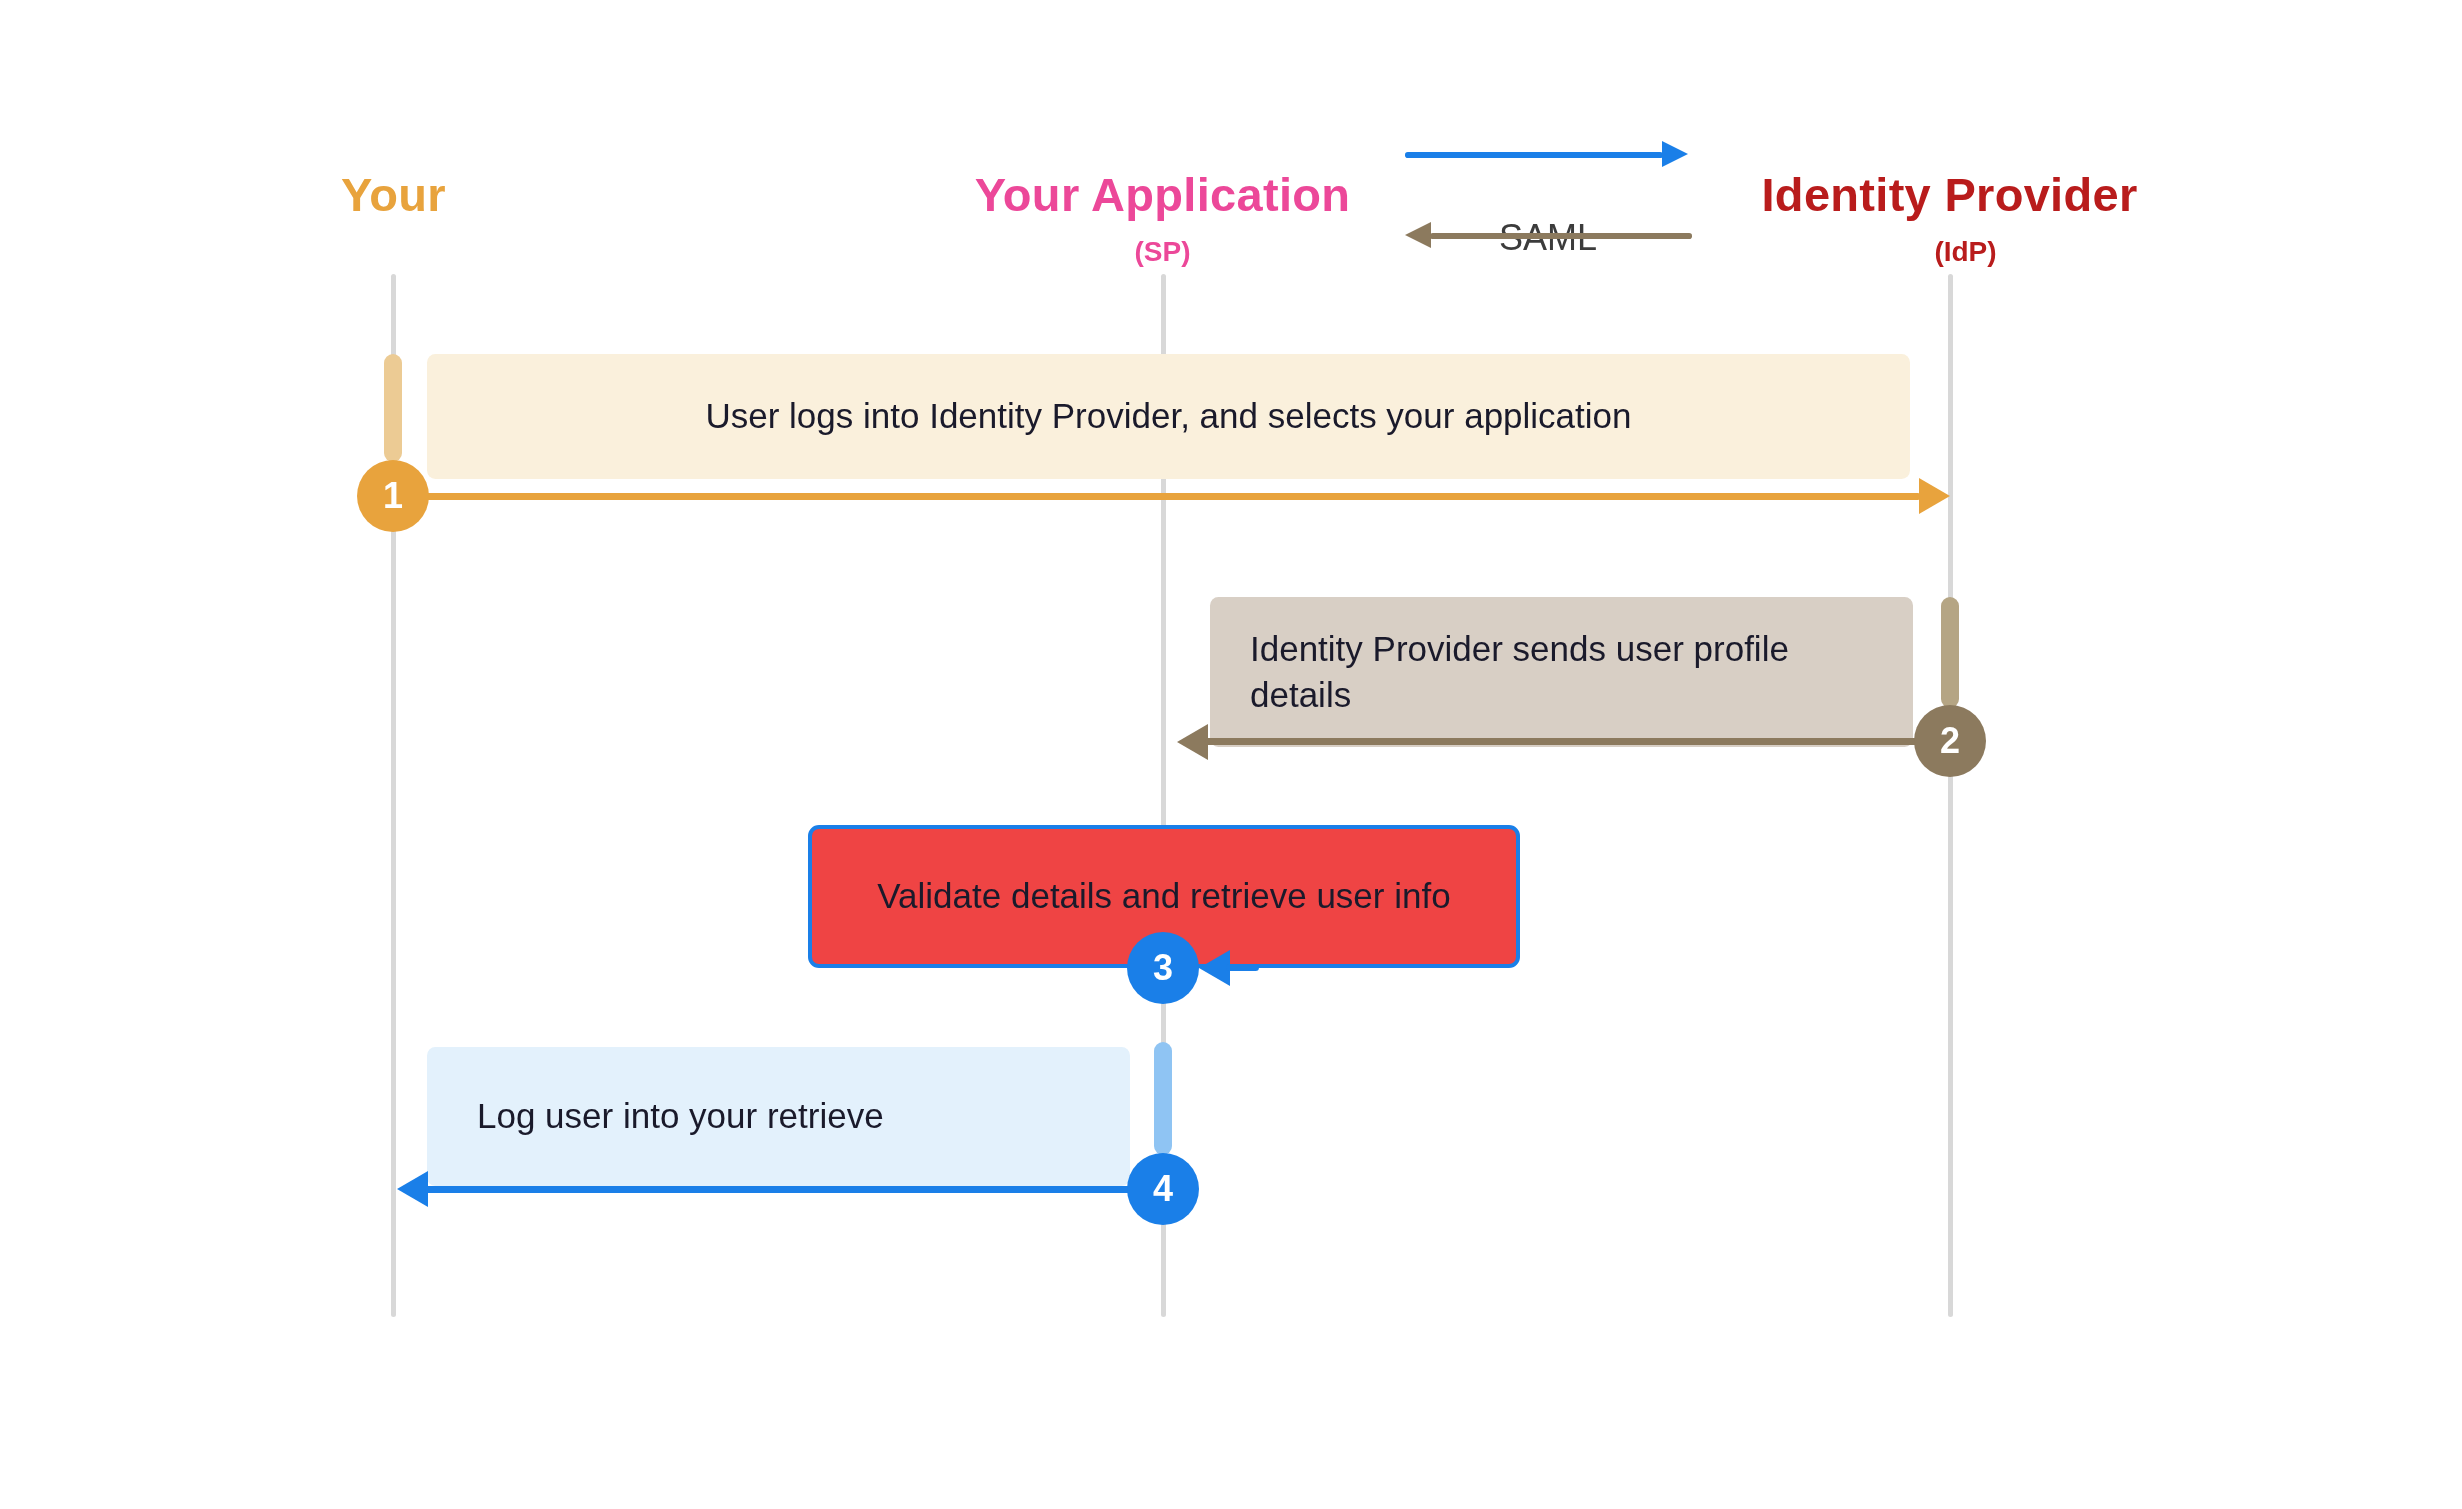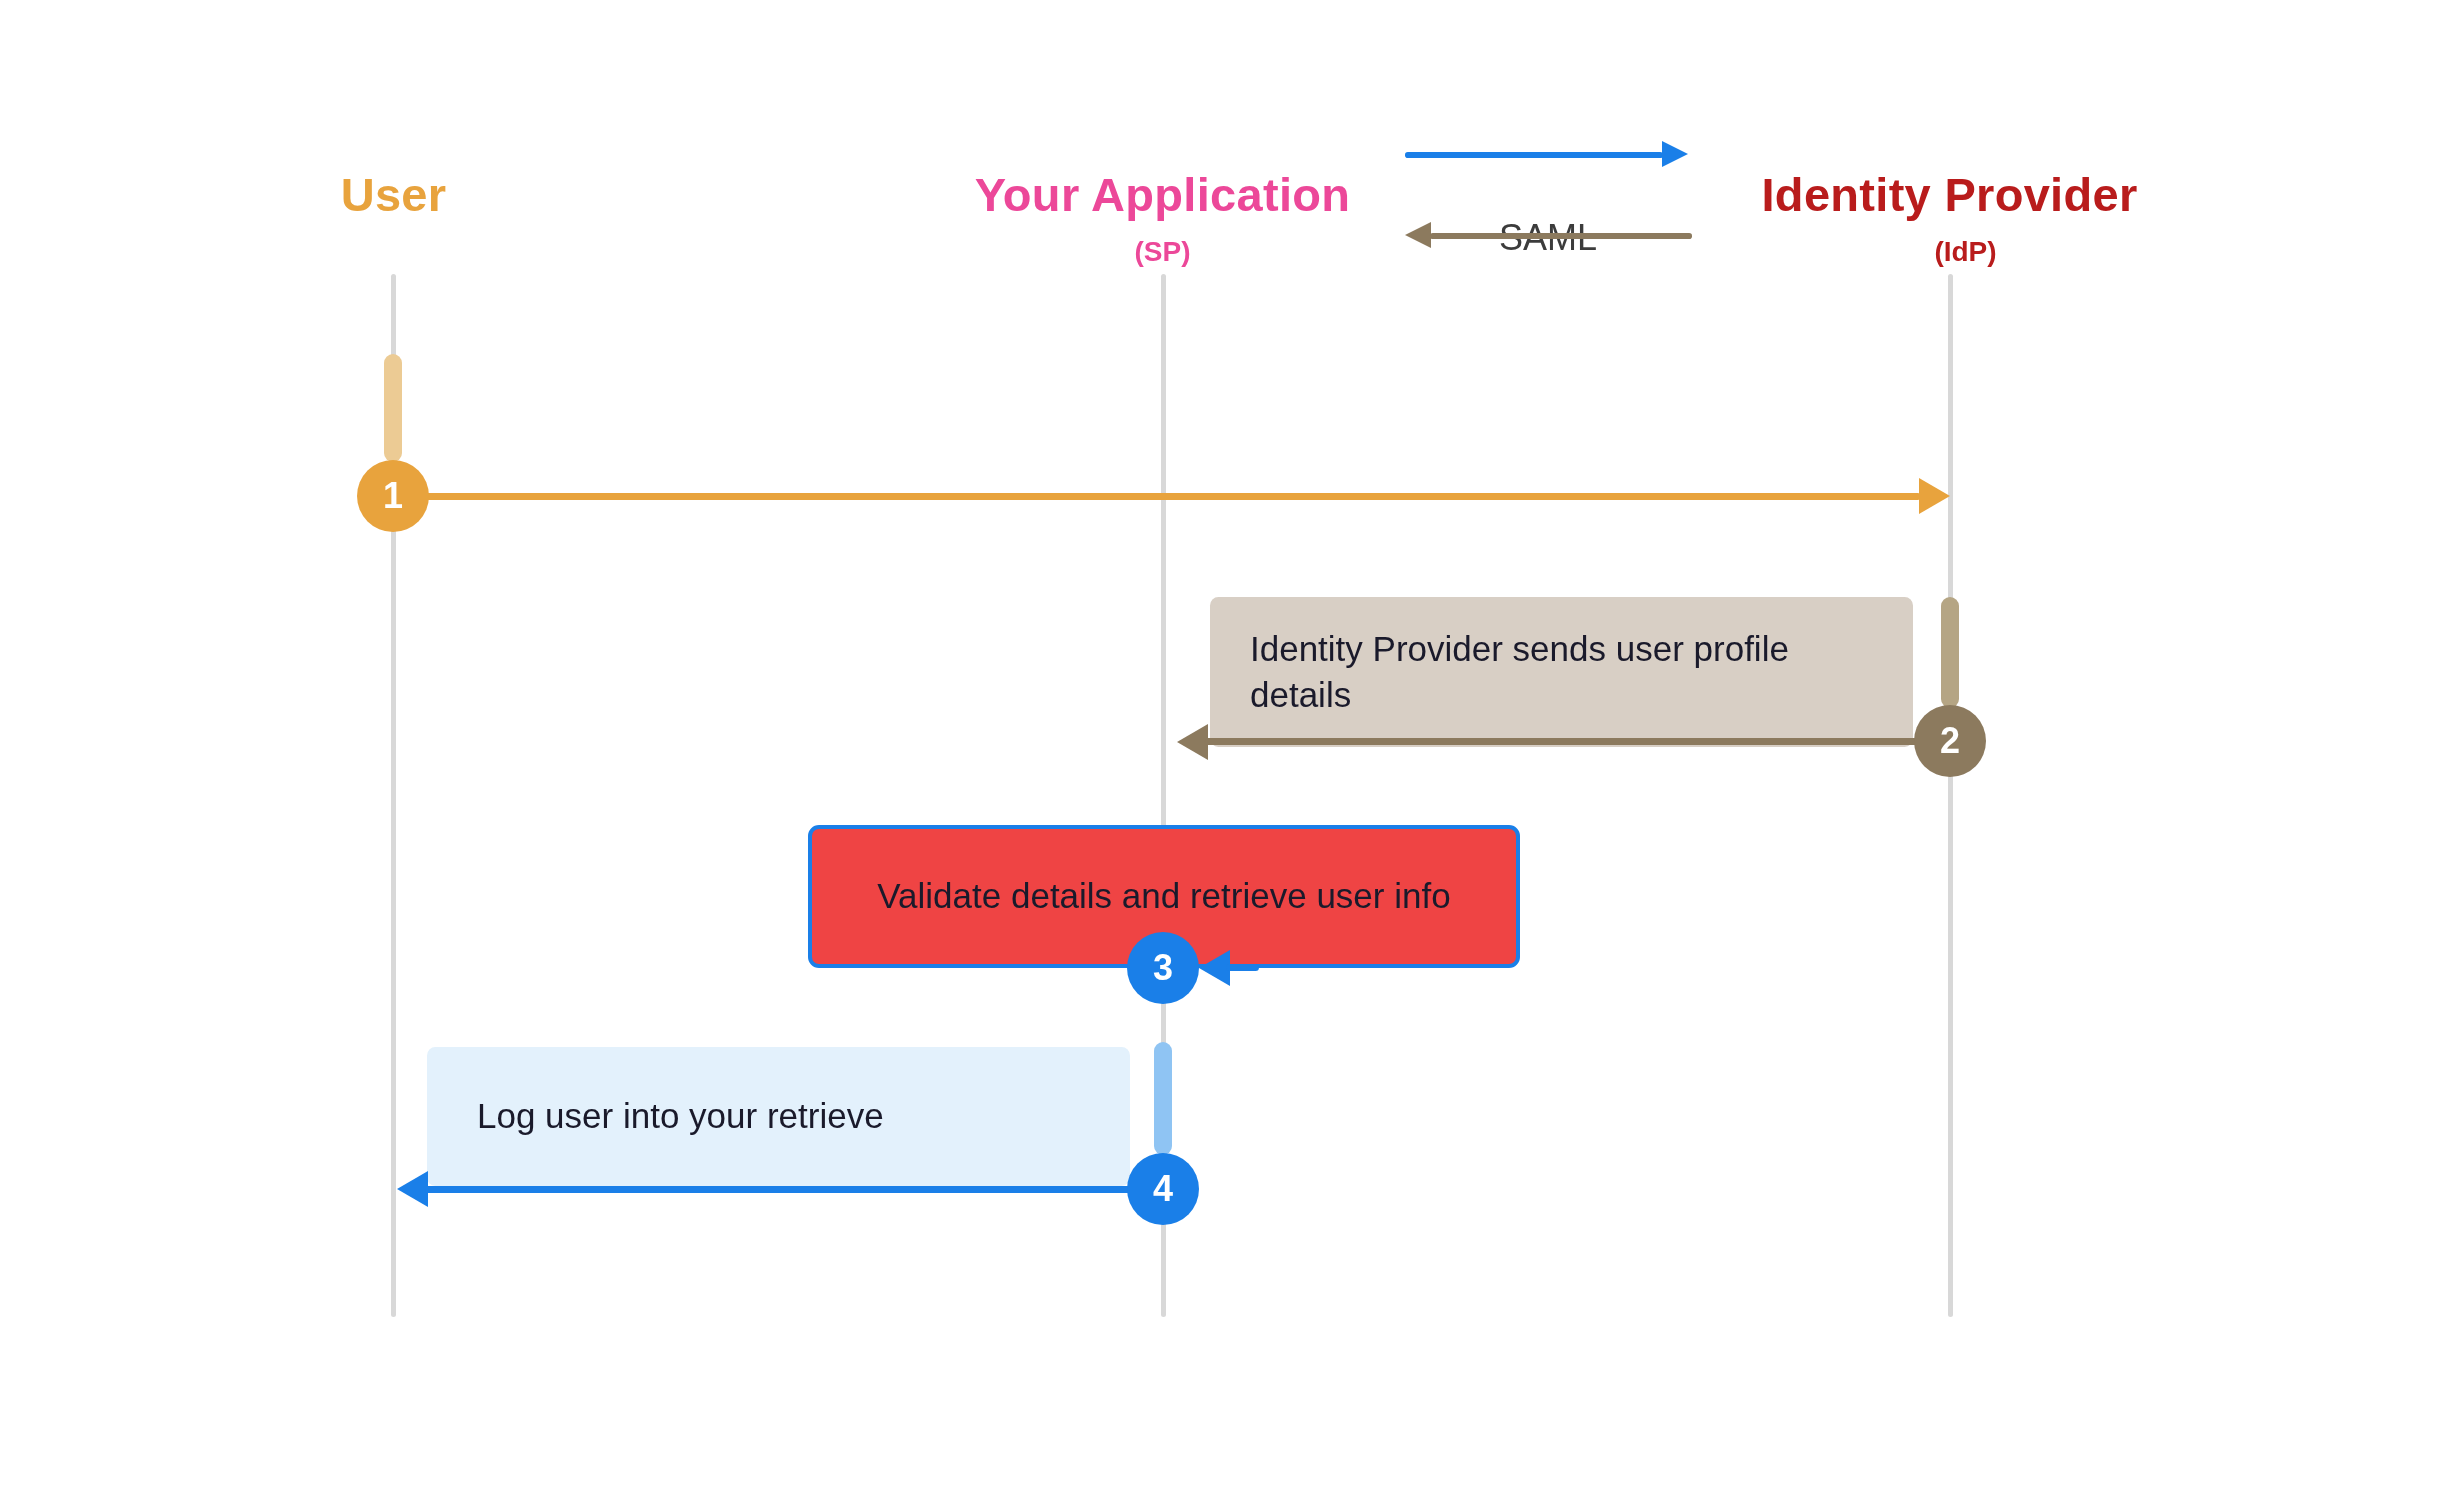--- a/index.html
+++ b/index.html
@@ -108,21 +108,21 @@
     color: #3C3C3C;
     text-align: center;
     margin-top: 40px;
   }
 </style>
 </head>
 <body>
 
 <div class="canvas">
 
-  <div class="abs actor-name c-orange" style="left:254px; top:167px; width:279px;">User</div>
+  <div class="abs actor-name c-orange" style="left:254px; top:167px; width:279px;">Your</div>
 
   <div class="abs actor-name c-blue" style="left:884px; top:167px; width:557px;">Your Application</div>
   <div class="abs actor-sub c-blue" style="left:884px; top:232px; width:557px;">(SP)</div>
 
   <div class="abs actor-name c-brown" style="left:1671px; top:167px; width:557px;">Identity Provider</div>
   <div class="abs actor-sub c-brown" style="left:1687px; top:232px; width:557px;">(IdP)</div>
 
   <div class="abs thinline" style="left:1405px; top:152px; width:258px; background:#1A7FE8;"></div>
   <div class="abs tri-right small" style="left:1662px; top:141px; color:#1A7FE8;"></div>
 
@@ -130,20 +130,23 @@
 
   <div class="abs tri-left small" style="left:1405px; top:222px; color:#8C7A5E;"></div>
   <div class="abs thinline" style="left:1430px; top:233px; width:262px; background:#8C7A5E;"></div>
 
   <div class="abs lifeline" style="left:391px;"></div>
   <div class="abs lifeline" style="left:1161px;"></div>
   <div class="abs lifeline" style="left:1948px;"></div>
 
   <div class="abs activation" style="left:384px; top:354px; height:108px; background:#ECCB94;"></div>
 
+  <div class="abs msgbox centered" style="left:427px; top:354px; width:1483px; height:125px; background:#FAF0DC;">
+    <span>User logs into Identity Provider, and selects your application</span>
+  </div>
 
   <div class="abs hline" style="left:393px; top:493px; width:1528px; background:#E8A33D;"></div>
   <div class="abs tri-right" style="left:1919px; top:478px; color:#E8A33D;"></div>
 
   <div class="abs badge" style="left:357px; top:460px; background:#E8A33D;">1</div>
 
   <div class="abs activation" style="left:1941px; top:597px; height:111px; background:#B5A584;"></div>
 
   <div class="abs msgbox leftpad" style="left:1210px; top:597px; width:703px; height:150px; background:#D8CFC5; padding-left:40px; padding-right:31px;">
     <span>Identity Provider sends user profile details</span>

